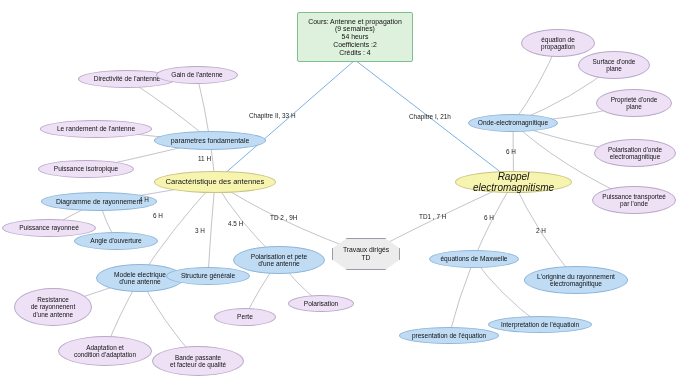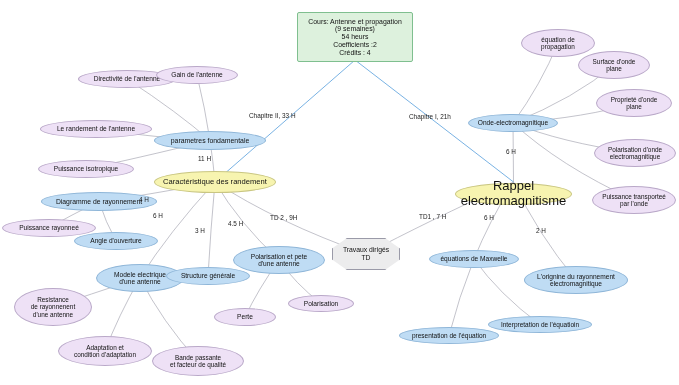--- a/index.html
+++ b/index.html
@@ -56,23 +56,23 @@
     </svg>
   <div class="node green-box" id="root-node" style="left:297px;top:12px;width:116px;height:50px;flex-direction:column;font-size:6.9px;">
       <div>Cours: Antenne et propagation</div>
       <div>(9 semaines)</div>
       <div>54 heurs</div>
       <div>Coefficients :2</div>
       <div>Crédits : 4</div>
     </div>
   <div id="node-layer">
       <div class="node ellipse yellow" style="left: 154px; top: 171px; width: 122px; height: 22px; font-size: 7.6px;">
-        <span class="nodetext">Caractéristique des randement</span>
+        <span class="nodetext">Caractéristique des antennes</span>
       </div>
-      <div class="node ellipse yellow" style="left: 455px; top: 183px; width: 117px; height: 22px; font-size: 13px;">
+      <div class="node ellipse yellow" style="left: 455px; top: 171px; width: 117px; height: 22px; font-size: 10px; font-style: italic;">
         <span class="nodetext">Rappel electromagnitisme</span>
       </div>
       <div class="node ellipse blue" style="left: 154px; top: 131px; width: 112px; height: 19px; font-size: 6.9px;">
         <span class="nodetext">parametres fondamentale</span>
       </div>
       <div class="node ellipse lav" style="left: 78px; top: 70px; width: 98px; height: 18px; font-size: 6.6px;">
         <span class="nodetext">Directivité de  l'antenne</span>
       </div>
       <div class="node ellipse lav" style="left: 156px; top: 66px; width: 82px; height: 18px; font-size: 6.6px;">
         <span class="nodetext">Gain de l'antenne</span>

